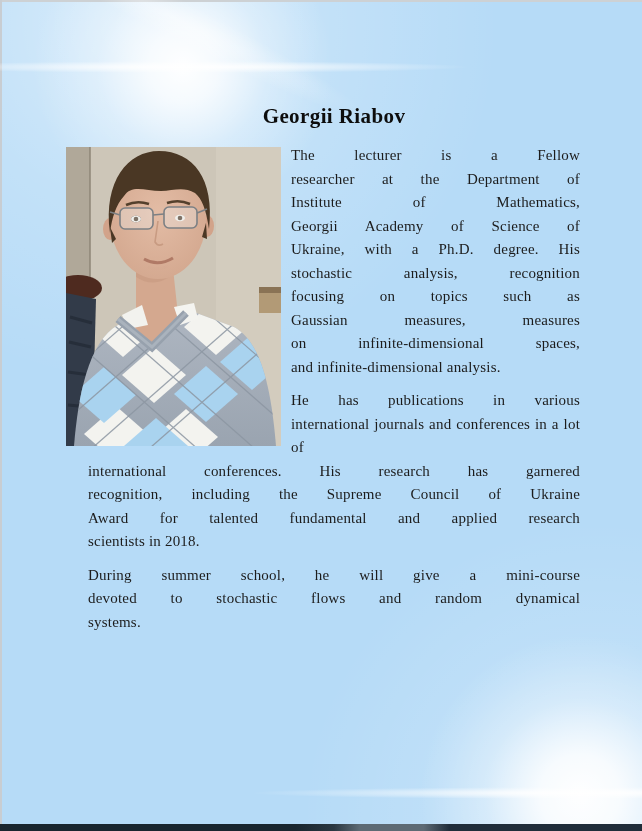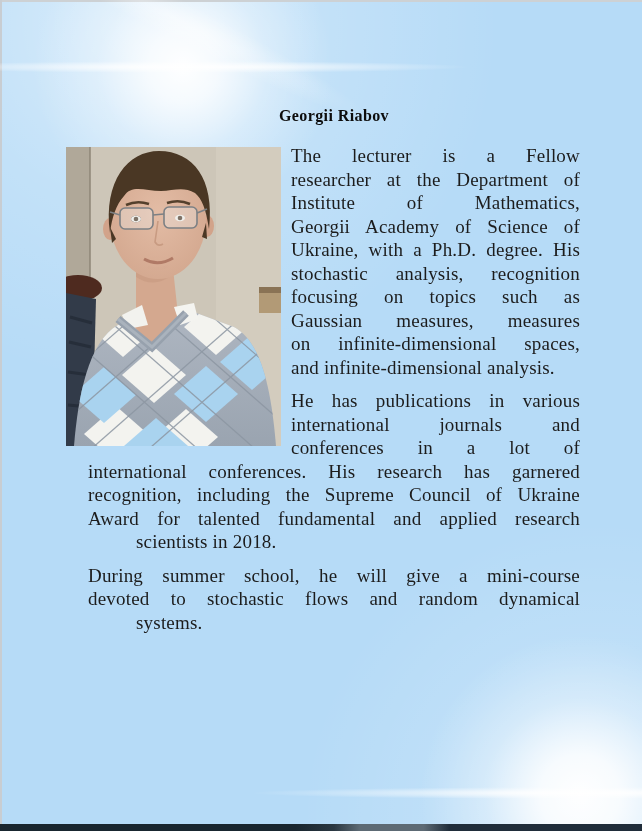--- a/index.html
+++ b/index.html
@@ -33,32 +33,32 @@
   }
   .bottom-strip {
     position:absolute; left:0; bottom:0; width:642px; height:7px;
     background: linear-gradient(to right,
       #19262f 0%, #19262f 46%, #2a3741 52%,
       #5d6a74 56%, #5d6a74 66%, #202d3a 70%, #202d3a 100%);
   }
   .content { position:absolute; left:88px; top:103px; width:492px; }
   .title {
     margin:0 0 15px 0;
-    font-size:16px; line-height:26px; font-weight:bold;
+    font-size:21px; line-height:26px; font-weight:bold;
     letter-spacing:0.4px; text-align:center; color:#0d0d0d;
   }
-  .body-text { font-size:19px; line-height:23.5px; color:#1c1c1c; letter-spacing:0.2px; }
+  .body-text { font-size:15px; line-height:23.5px; color:#1c1c1c; letter-spacing:0.2px; }
   .photo-wrap {
     float:left; width:215px; height:299px;
     margin:3px 10px 2px -22px;
   }
   .photo-wrap svg { display:block; width:215px; height:299px; }
   .para { margin:0 0 10px 0; }
   .line { text-align:justify; text-align-last:justify; -moz-text-align-last:justify; }
-  .line.last { text-align-last:left;margin-left:48px; -moz-text-align-last:left; }
+  .line.last { text-align-last:left; -moz-text-align-last:left; }
 </style>
 </head>
 <body>
 
 <div class="page">
   <div class="edge-top"></div>
   <div class="edge-left"></div>
 
   <div class="streak streak-top"></div>
   <div class="streak ray-top"></div>

